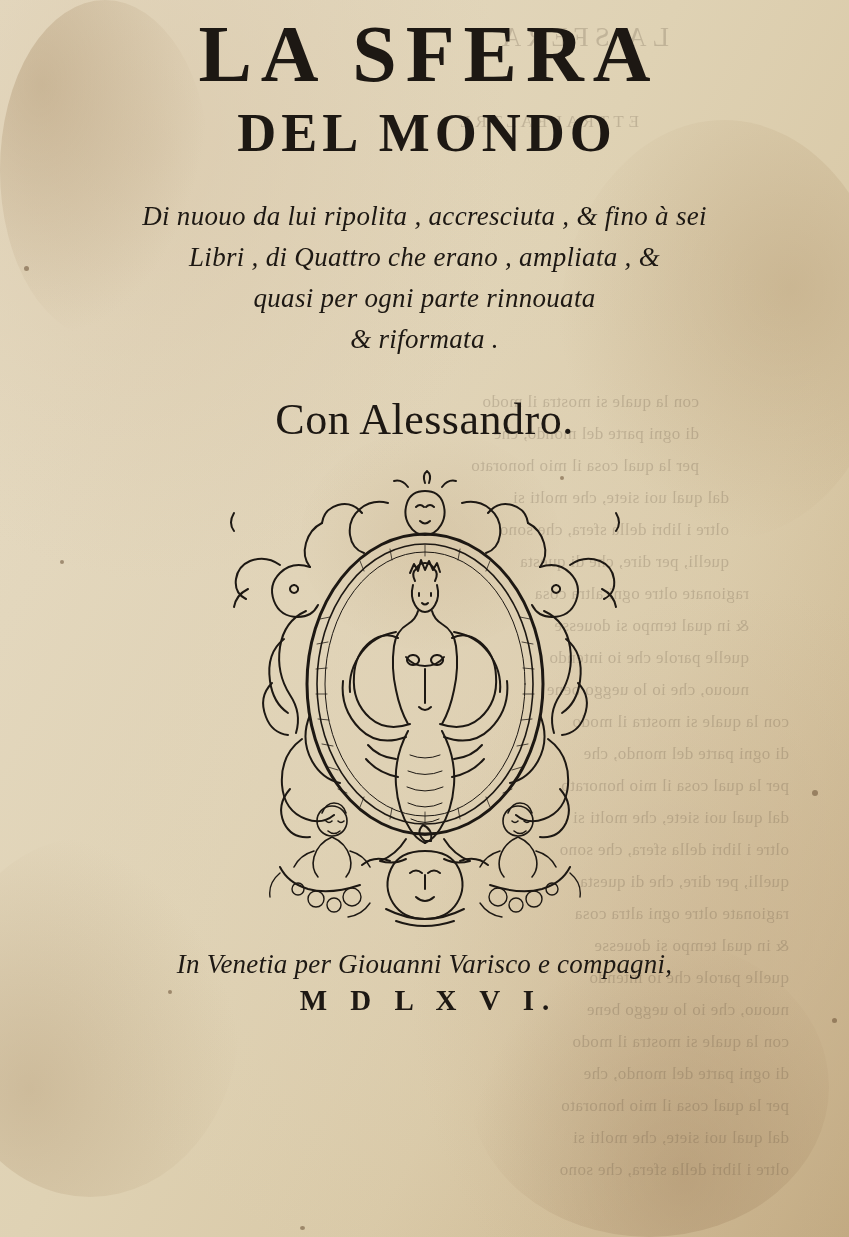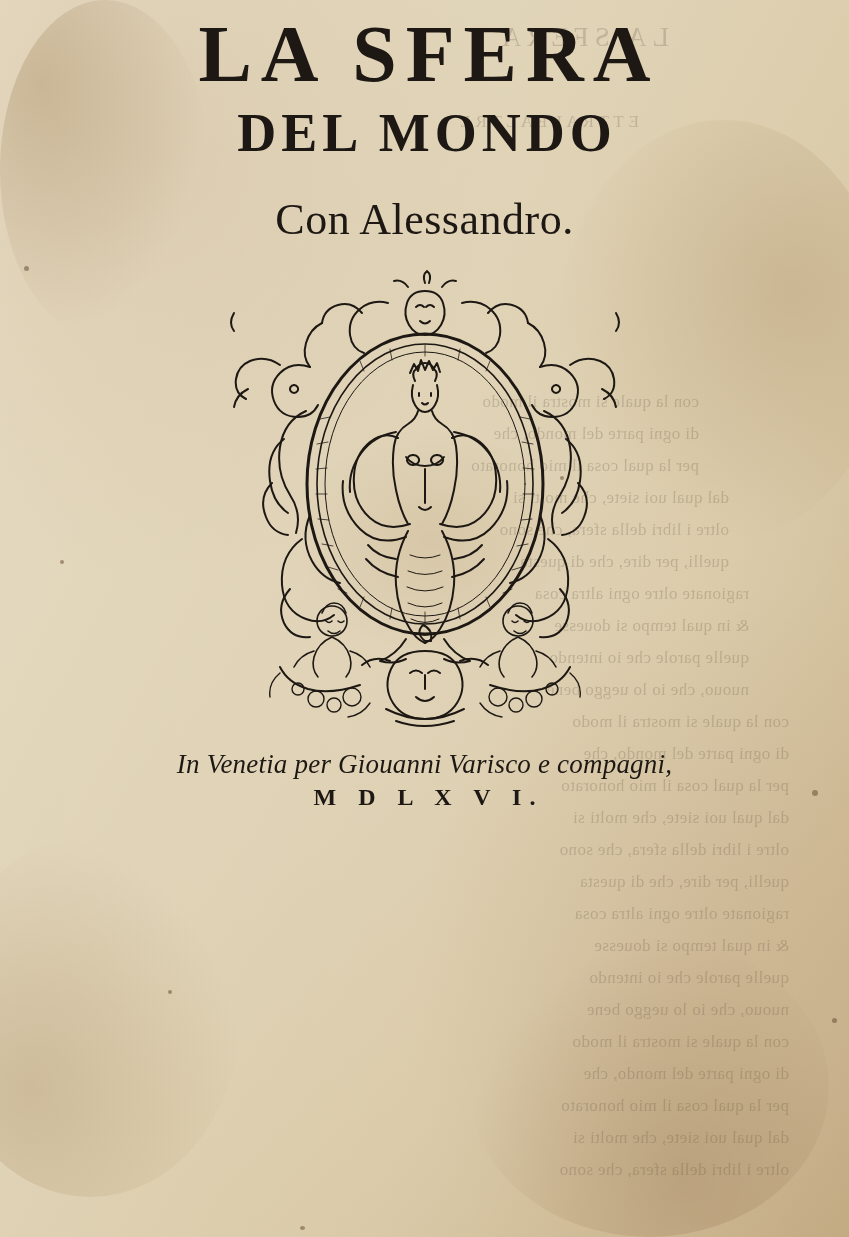--- a/index.html
+++ b/index.html
@@ -121,21 +121,21 @@
   .device svg { display: block; width: 100%; height: 100%; }
 
   .imprint {
     margin: 10px 0 0 0;
     font-size: 27px;
     font-style: italic;
     letter-spacing: 0.2px;
   }
   .date {
     margin: 4px 0 0 0;
-    font-size: 24px;
+    font-size: 29px;
     font-weight: 700;
     letter-spacing: 8px;
     text-indent: 8px;
   }
 </style>
 </head>
 <body>
 
 <div class="page">
 
@@ -181,20 +181,26 @@
     <div class="bt-line" style="left:60px;  top:1096px;">per la qual cosa il mio honorato</div>
     <div class="bt-line" style="left:60px;  top:1128px;">dal qual uoi siete, che molti si</div>
     <div class="bt-line" style="left:60px;  top:1160px;">oltre i libri della sfera, che sono</div>
   </div>
 
   <div class="content">
 
     <h1 class="title-main">LA SFERA</h1>
     <h2 class="title-sub">DEL MONDO</h2>
 
+    <div class="blurb">
+      <span class="l">Di nuouo da lui ripolita , accresciuta , &amp; fino à sei</span>
+      <span class="l">Libri , di Quattro che erano , ampliata , &amp;</span>
+      <span class="l">quasi per ogni parte rinnouata</span>
+      <span class="l">&amp; riformata .</span>
+    </div>
 
     <div class="privilege">Con Alessandro.</div>
 
     <div class="device">
       <svg viewBox="0 0 430 470" xmlns="http://www.w3.org/2000/svg" fill="none" stroke="#1d1813" stroke-width="2" stroke-linecap="round" stroke-linejoin="round">
 
         <ellipse cx="215" cy="215" rx="118" ry="150" stroke-width="3"></ellipse>
         <ellipse cx="215" cy="215" rx="108" ry="140" stroke-width="1.6"></ellipse>
         <ellipse cx="215" cy="215" rx="100" ry="132" stroke-width="1"></ellipse>
 

